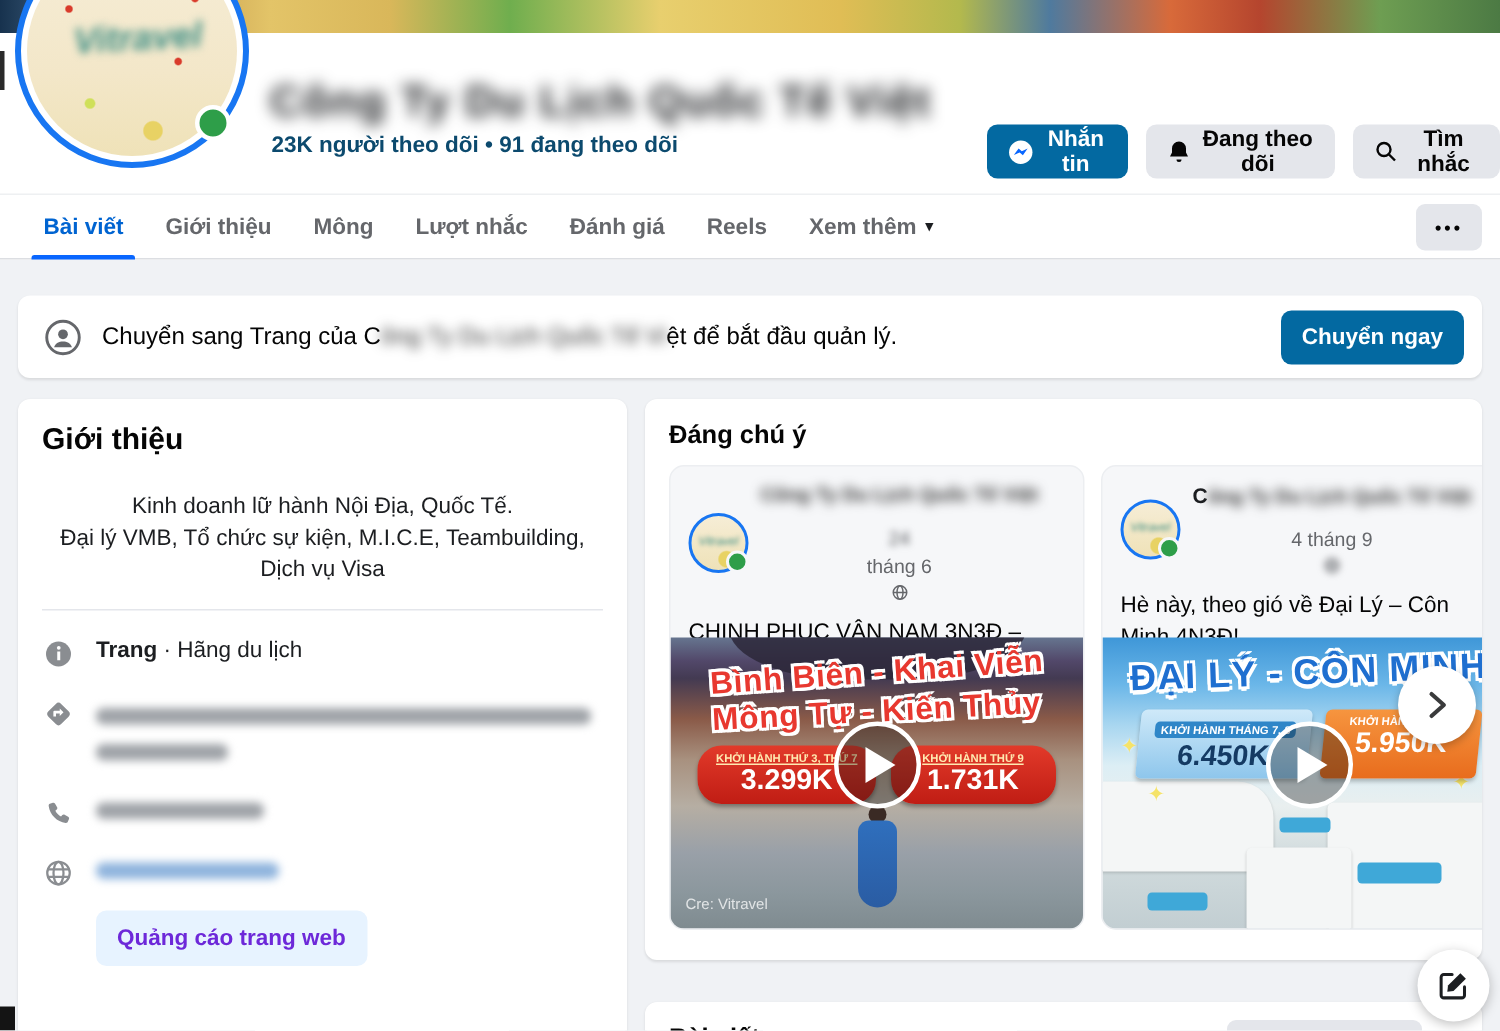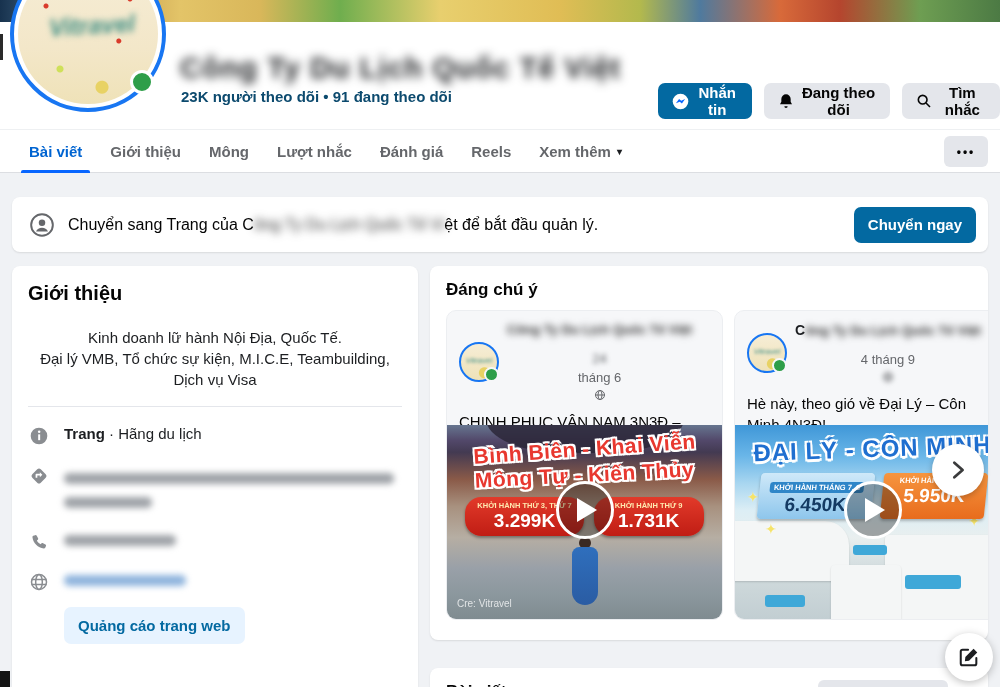--- a/index.html
+++ b/index.html
@@ -101,21 +101,21 @@
   
   .about-card { left:12px; top:266px; width:406px; height:480px; padding:16px; }
   .about-title { font-size:20px; font-weight:bold; color:#050505; }
   .about-bio { margin-top:22px; text-align:center; font-size:15px; line-height:21px; color:#1c1e21; }
   .about-divider { height:1px; background:#e4e6eb; margin:16px 0 4px; }
   .about-row { display:flex; align-items:flex-start; gap:14px; margin-top:18px; font-size:15px; color:#1c1e21; }
   .about-row .icon { width:22px; height:22px; color:#8a8d91; margin-top:0px; }
   .blur-bar { display:inline-block; height:11px; border-radius:5px; background:#9fa3a8; filter:blur(3px); vertical-align:middle; }
   .blur-bar.blue { background:#8fb4dd; }
   .ad-btn {
-    margin:14px 0 0 36px; display:inline-block; background:#e7f3ff; color:#0369a1;
+    margin:14px 0 0 36px; display:inline-block; background:#e7f3ff; color:#6d28d9;
     font-size:15px; font-weight:bold; padding:10px 14px; border-radius:7px; cursor:pointer;
   }
 
   
   .featured-card { left:430px; top:266px; width:558px; height:374px; padding:14px 16px; overflow:hidden; }
   .featured-title { font-size:17px; font-weight:bold; color:#050505; }
   .posts-row { position:absolute; left:16px; top:44px; display:flex; gap:11px; }
   .post {
     width:277px; height:310px; background:#f6f7f9; border:1px solid #eceef1;
     border-radius:10px; position:relative; overflow:hidden;
@@ -165,21 +165,21 @@
     text-shadow:-2px -2px 0 #fff, 2px -2px 0 #fff, -2px 2px 0 #fff, 2px 2px 0 #fff, 0 2px 0 #fff, 0 -2px 0 #fff;
   }
   .v1-line1 { top:12px; transform:rotate(-4deg); }
   .v1-line2 { top:38px; transform:rotate(-3deg); }
   .v1-badges { position:absolute; left:0; top:72px; width:100%; display:flex; justify-content:center; gap:10px; }
   .v1-badge {
     background:linear-gradient(180deg,#e23a2a,#c01d14); border-radius:16px;
     padding:4px 12px 5px; text-align:center; color:#fff; min-width:110px;
     box-shadow:0 2px 3px rgba(0,0,0,.35);
   }
-  .v1-badge .lbl { font-size:7.5px; font-weight:bold; color:#ffe9b0; white-space:nowrap; }
+  .v1-badge .lbl { font-size:7.5px; font-weight:bold; color:#ffe9b0; white-space:nowrap;text-decoration:underline; }
   .v1-badge .price { font-size:19px; font-weight:bold; line-height:21px; }
   .woman { position:absolute; left:50%; top:112px; transform:translateX(-50%); }
   .woman .head { width:12px; height:12px; border-radius:50%; background:#3a2a24; margin:0 auto; }
   .woman .dress { width:26px; height:58px; background:linear-gradient(180deg,#2f6fbd,#2a5ca3); border-radius:8px 8px 14px 14px; margin-top:-2px; }
   .v1-watermark { position:absolute; left:10px; bottom:10px; font-size:10px; color:rgba(255,255,255,.75); }
 
   
   .video2 {
     background:linear-gradient(180deg,#3f97d8 0%,#6ab6e8 16%,#a8d6f0 30%,#dceef5 44%,#e9efef 58%,#d2dcde 74%,#c2ced2 100%);
   }

